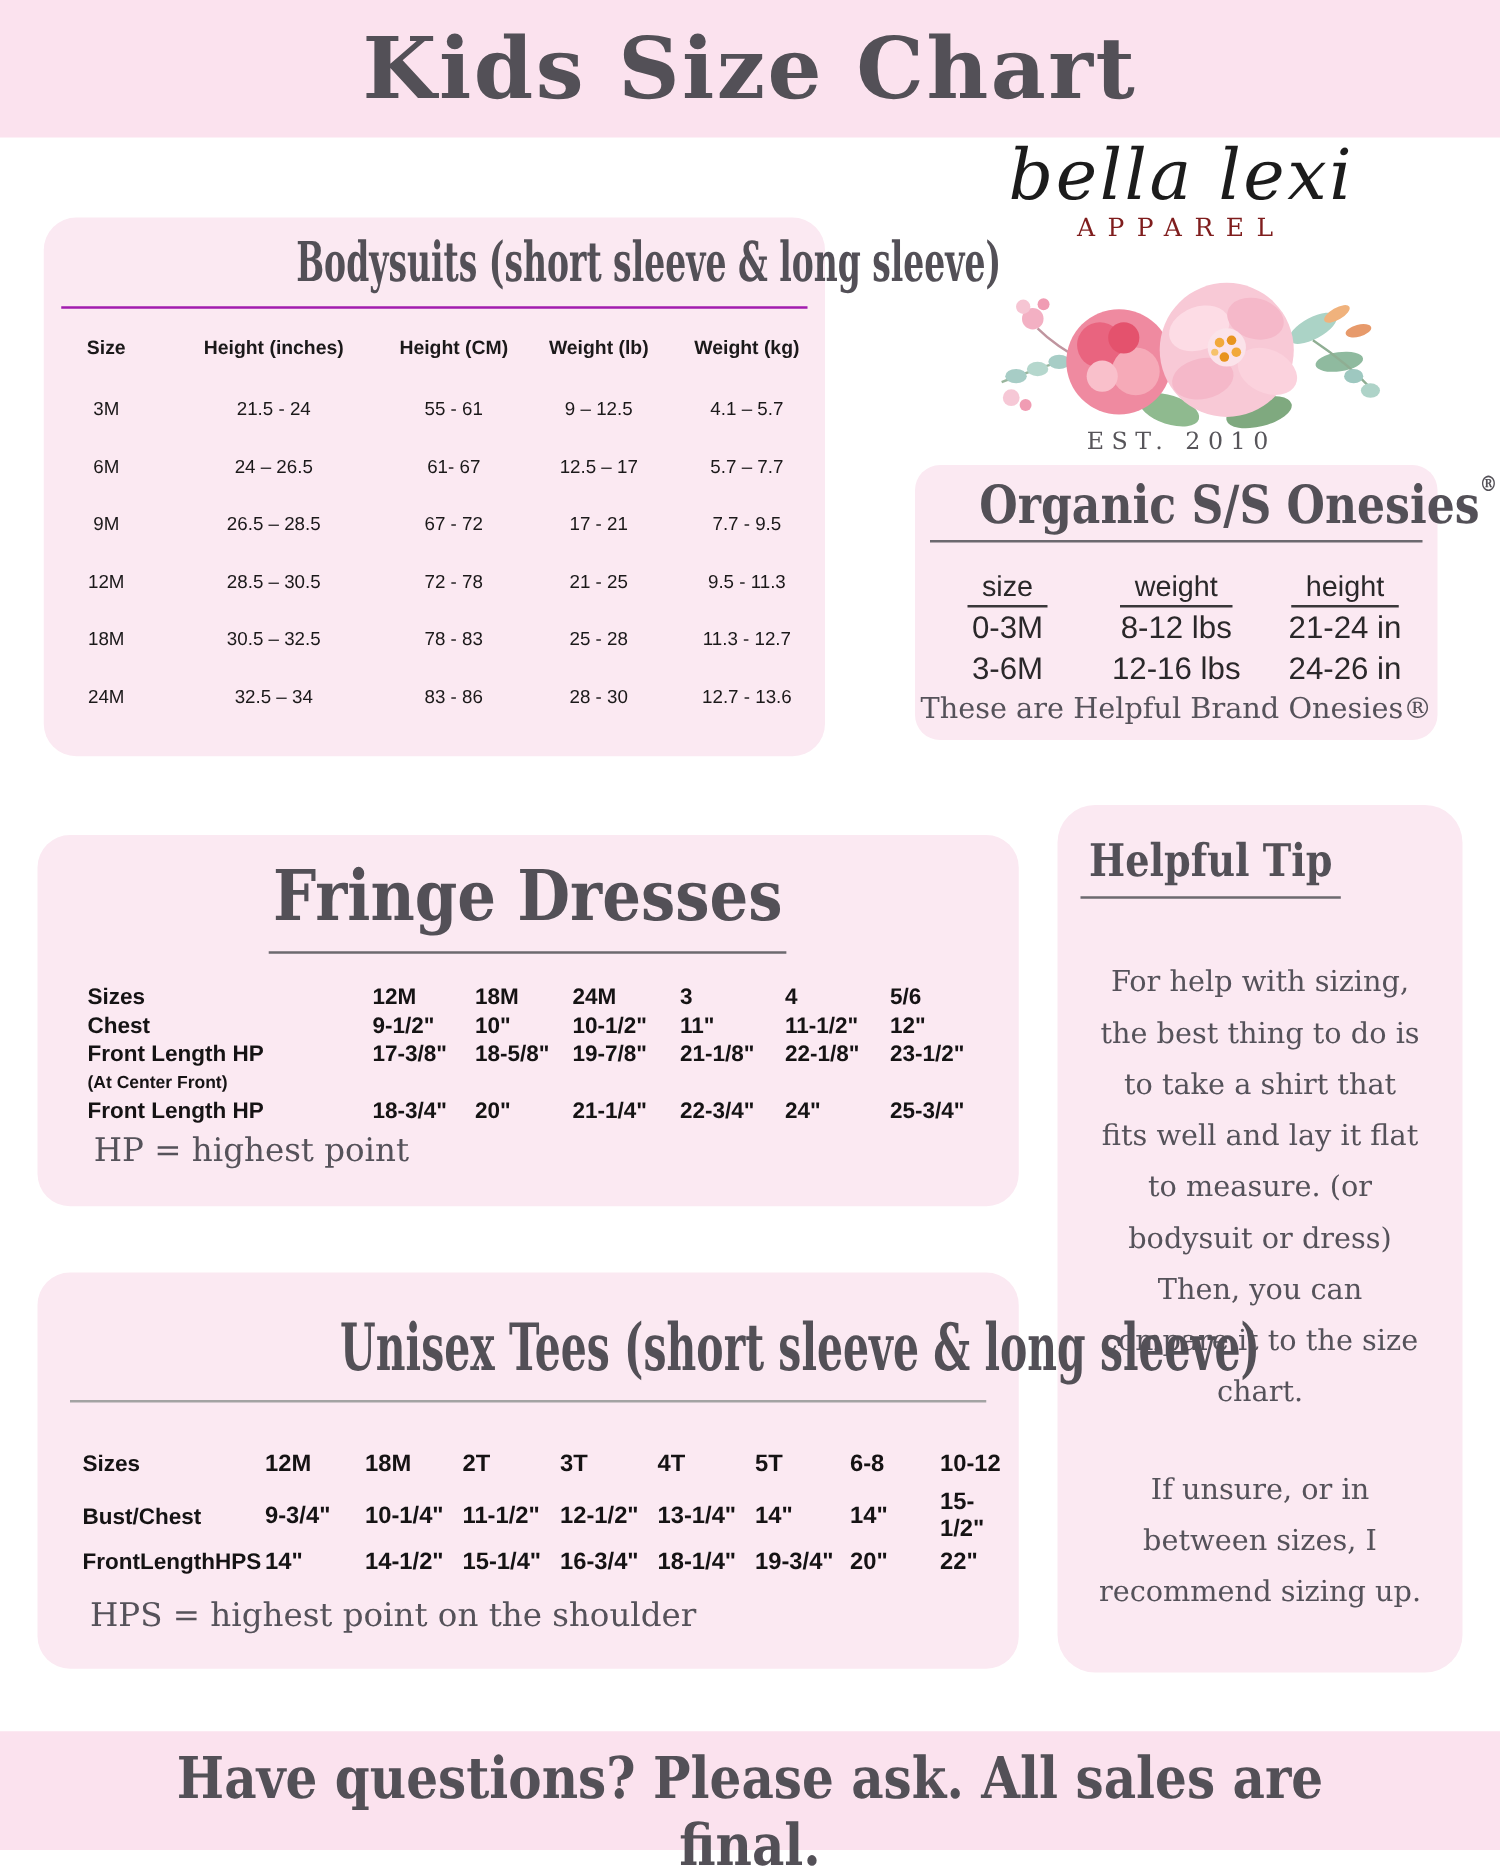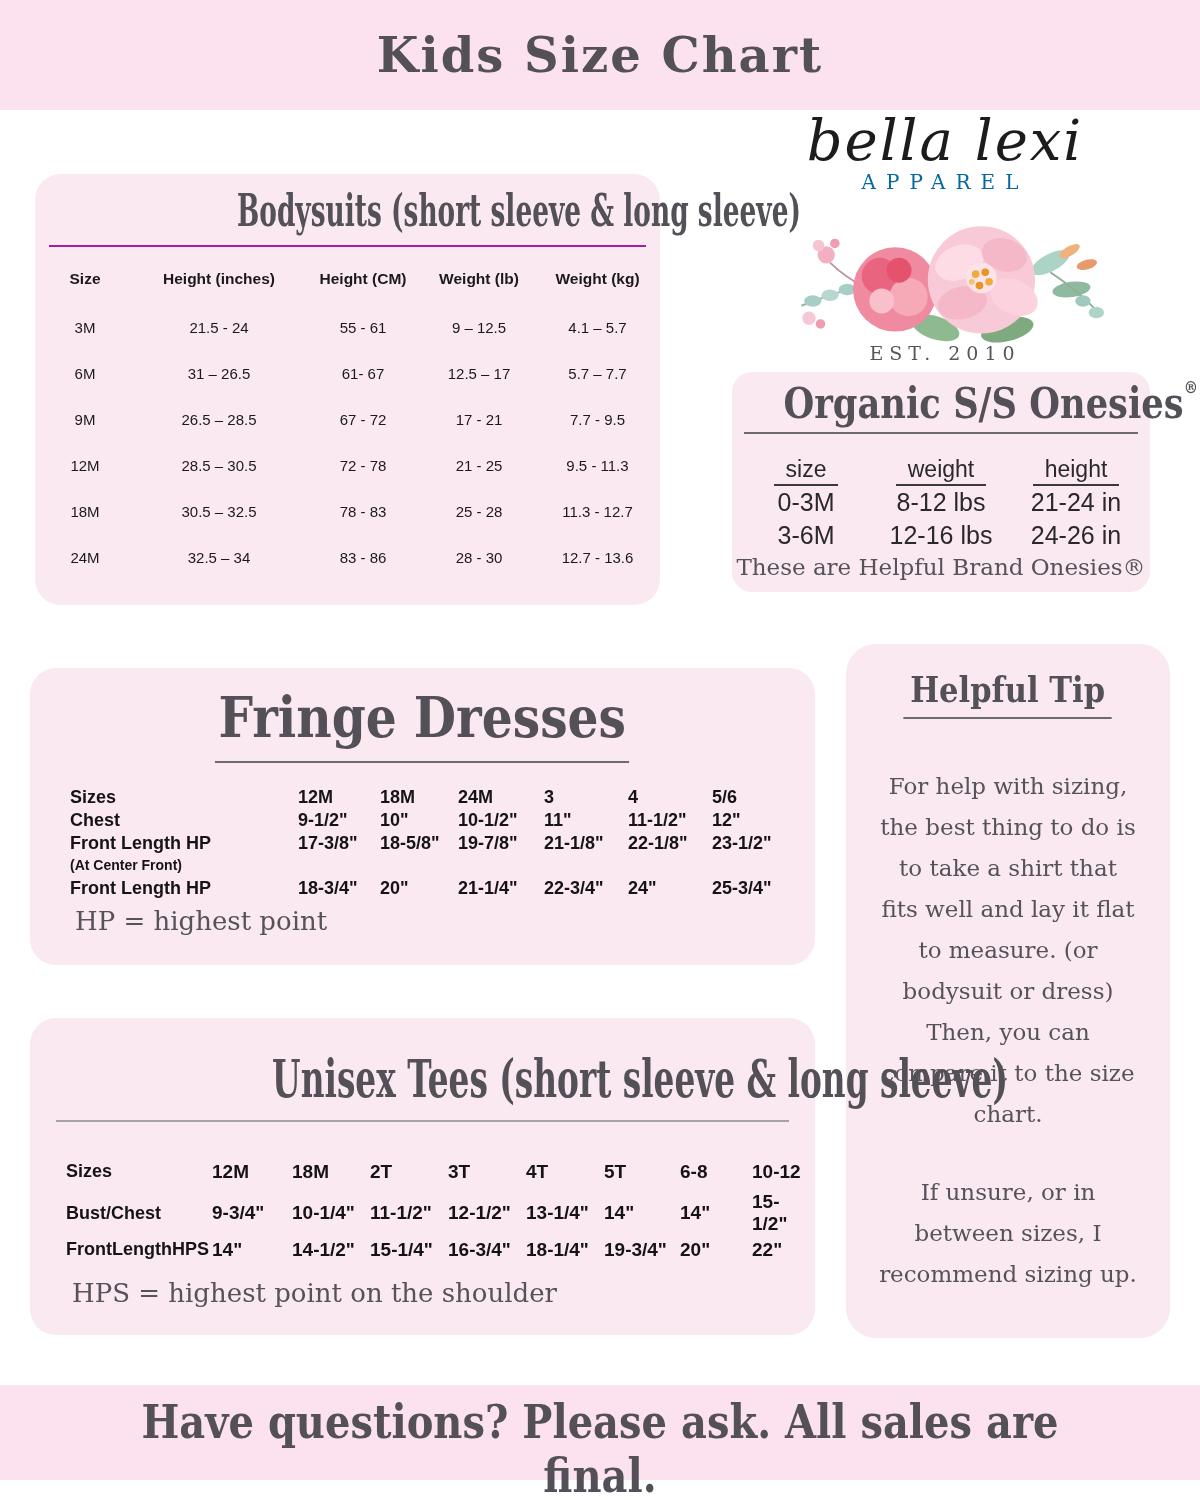--- a/index.html
+++ b/index.html
@@ -7,21 +7,21 @@
   .page { position:relative; width:1200px; height:1500px; background:#ffffff; overflow:hidden; }
 
   
   .slab { font-family:"DejaVu Serif", serif; color:#535057; font-weight:bold; }
   .slab-light { font-family:"DejaVu Serif", serif; color:#55525a; font-weight:normal; }
   .stretch { display:inline-block; white-space:nowrap; }
 
   
   .top-band { position:absolute; left:0; top:0; width:1200px; height:110px; background:#fbe2ee;
               display:flex; align-items:center; justify-content:center; }
-  .page-title { font-size:48px; letter-spacing:2px; }
+  .page-title { font-size:68px; letter-spacing:2px; }
 
   .footer-band { position:absolute; left:0; top:1385px; width:1200px; height:95px; background:#fbe2ee;
                  text-align:center; padding-top:10px; }
   .footer-line1 { font-size:46px; transform:scaleX(0.87); }
 
   
   .card { position:absolute; background:#fbe9f2; border-radius:26px; }
 
   
   .bodysuits-card { left:35px; top:174px; width:625px; height:431px; }
@@ -30,21 +30,21 @@
   .bs-title .stretch { font-size:44px; transform:scaleX(0.60); }
   .bs-table { position:absolute; top:80px; left:0; width:625px; color:#1b191a; font-size:15px; }
   .bs-row { display:grid; grid-template-columns:100px 168px 120px 112px 125px; height:46px; align-items:center; }
   .bs-row > div { text-align:center; }
   .bs-row.header { height:50px; font-weight:bold; font-size:15.5px; }
 
   
   .logo { position:absolute; left:735px; top:110px; width:420px; height:256px; text-align:center; }
   .logo-script { font-family:"DejaVu Serif", serif; font-style:italic; font-size:56px; color:#1c1c1c;
                  line-height:1.1; letter-spacing:2px; }
-  .logo-apparel { font-family:"DejaVu Serif", serif; font-size:20px; letter-spacing:10px; color:#0369a1; margin-top:-2px; }
+  .logo-apparel { font-family:"DejaVu Serif", serif; font-size:20px; letter-spacing:10px; color:#7f1d1d; margin-top:-2px; }
   .logo-flowers { position:absolute; left:28px; top:92px; width:364px; height:150px; }
   .logo-est { position:absolute; left:0; right:0; bottom:2px; font-family:"DejaVu Serif", serif;
               font-size:19px; letter-spacing:6px; color:#57555a; }
 
   
   .organic-card { left:732px; top:372px; width:418px; height:220px; border-radius:20px; }
   .og-title { position:absolute; top:8px; left:12px; right:12px; text-align:center;
               border-bottom:2px solid #6c696f; padding-bottom:4px; line-height:1.15; }
   .og-title .stretch { font-size:42px; transform:scaleX(0.84); }
   .og-reg { font-size:17px; vertical-align:super; position:relative; top:-10px; }
@@ -61,21 +61,21 @@
   .fr-title { position:absolute; top:16px; left:0; right:0; text-align:center; line-height:1.2; }
   .fr-title .stretch { font-size:56px; transform:scaleX(0.87); border-bottom:2px solid #6c696f; padding:0 4px 10px; }
   .fr-table { position:absolute; top:118px; left:40px; width:720px; font-weight:bold; font-size:18px; color:#151314; }
   .fr-row { display:grid; grid-template-columns:228px 82px 78px 86px 84px 84px 78px; align-items:center; height:23px; }
   .fr-row.sub { height:20px; font-size:14px; }
   .fr-row.last { height:26px; }
   .fr-note { position:absolute; left:45px; top:238px; font-size:26px; }
 
   
   .tip-card { left:846px; top:644px; width:324px; height:694px; border-radius:30px; }
-  .ht-title { position:absolute; top:24px; left:0; right:0; text-align:center; line-height:1.2; }
+  .ht-title { position:absolute; top:24px; left:0; right:0; line-height:1.2; }
   .ht-title .stretch { font-size:36px; transform:scaleX(0.85); border-bottom:2px solid #6c696f; padding:0 8px 6px; }
   .ht-p { position:absolute; left:4px; right:4px; text-align:center; font-size:23px; line-height:41px;
           white-space:pre-line; }
   .ht-p1 { top:122px; }
   .ht-p2 { top:528px; }
 
   
   .unisex-card { left:30px; top:1018px; width:785px; height:317px; }
   .ut-title { position:absolute; top:22px; left:26px; right:26px; text-align:center;
               border-bottom:2px solid #a3a3a3; padding-bottom:2px; line-height:1.5; }
@@ -108,21 +108,21 @@
       </div>
       <div class="bs-row">
         <div>3M</div>
         <div>21.5 - 24</div>
         <div>55 - 61</div>
         <div>9 – 12.5</div>
         <div>4.1 – 5.7</div>
       </div>
       <div class="bs-row">
         <div>6M</div>
-        <div>31 – 26.5</div>
+        <div>24 – 26.5</div>
         <div>61- 67</div>
         <div>12.5 – 17</div>
         <div>5.7 – 7.7</div>
       </div>
       <div class="bs-row">
         <div>9M</div>
         <div>26.5 – 28.5</div>
         <div>67 - 72</div>
         <div>17 - 21</div>
         <div>7.7 - 9.5</div>

